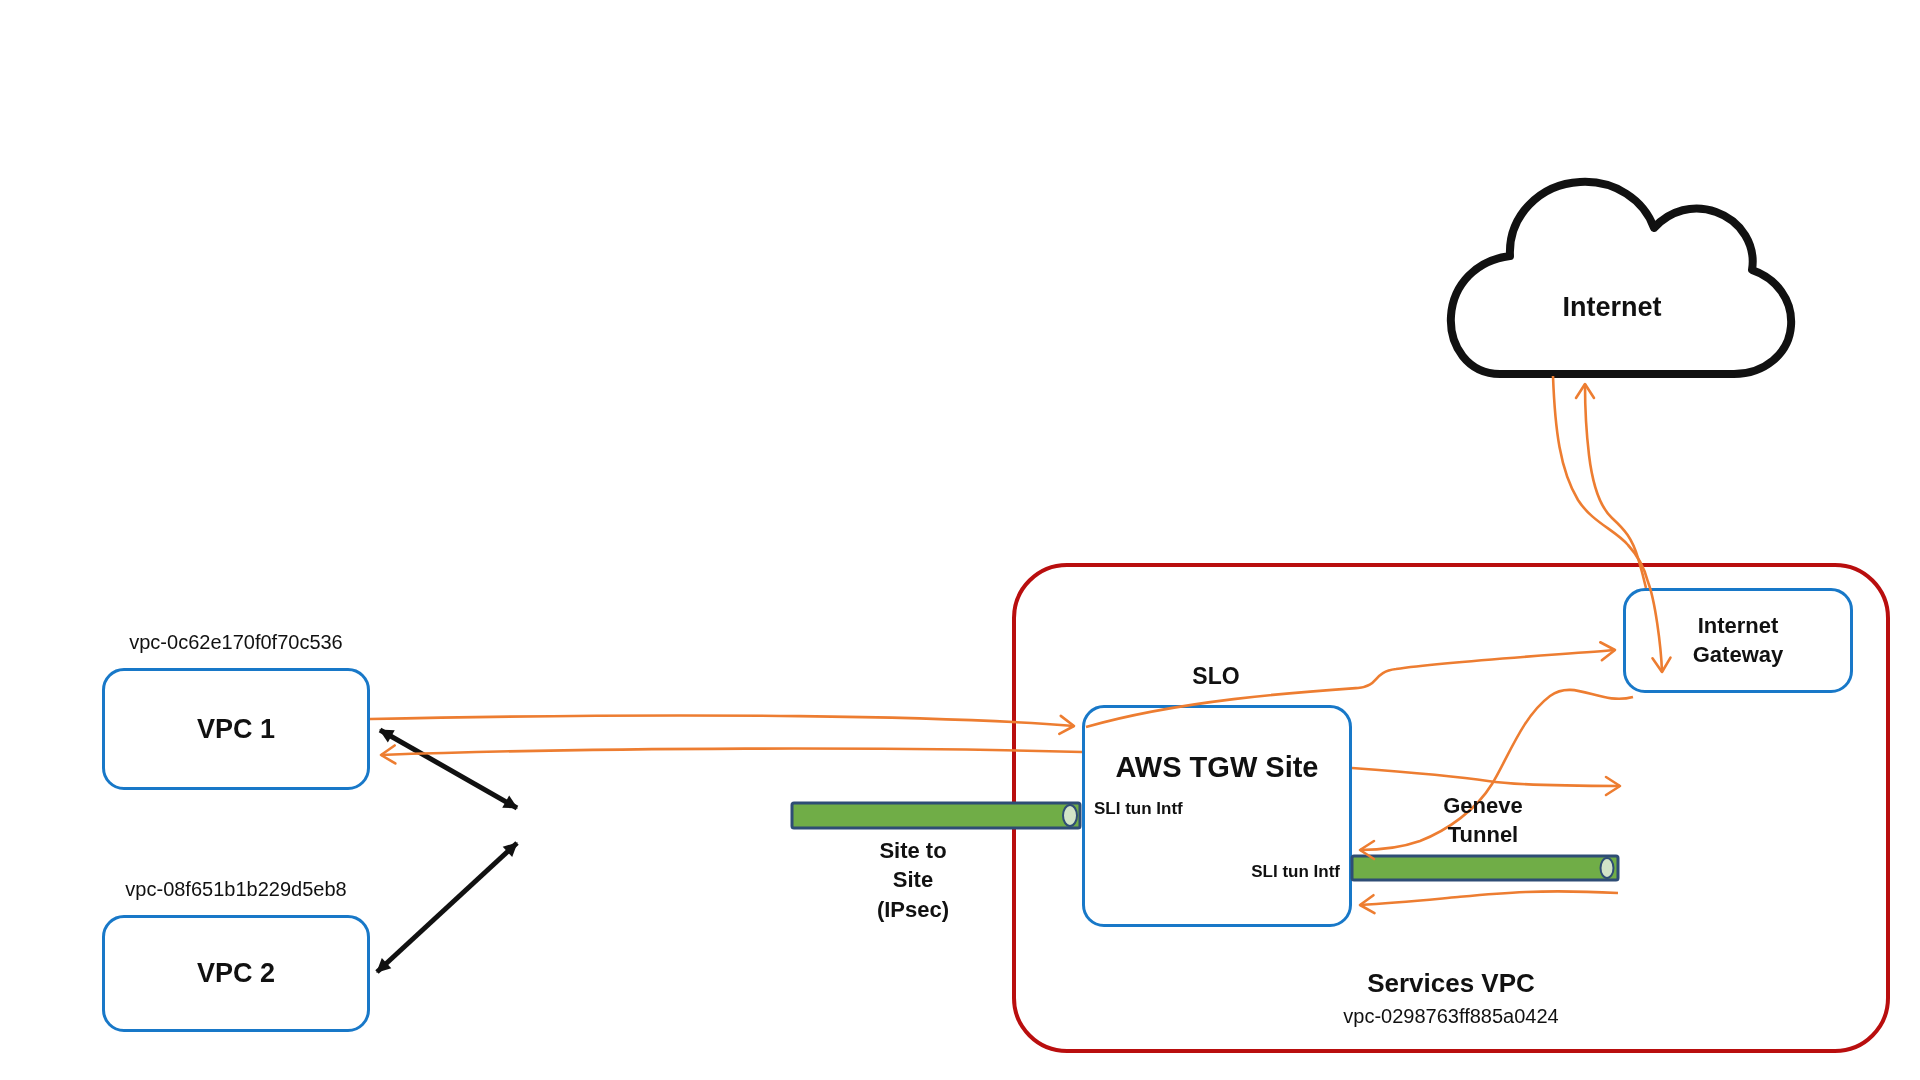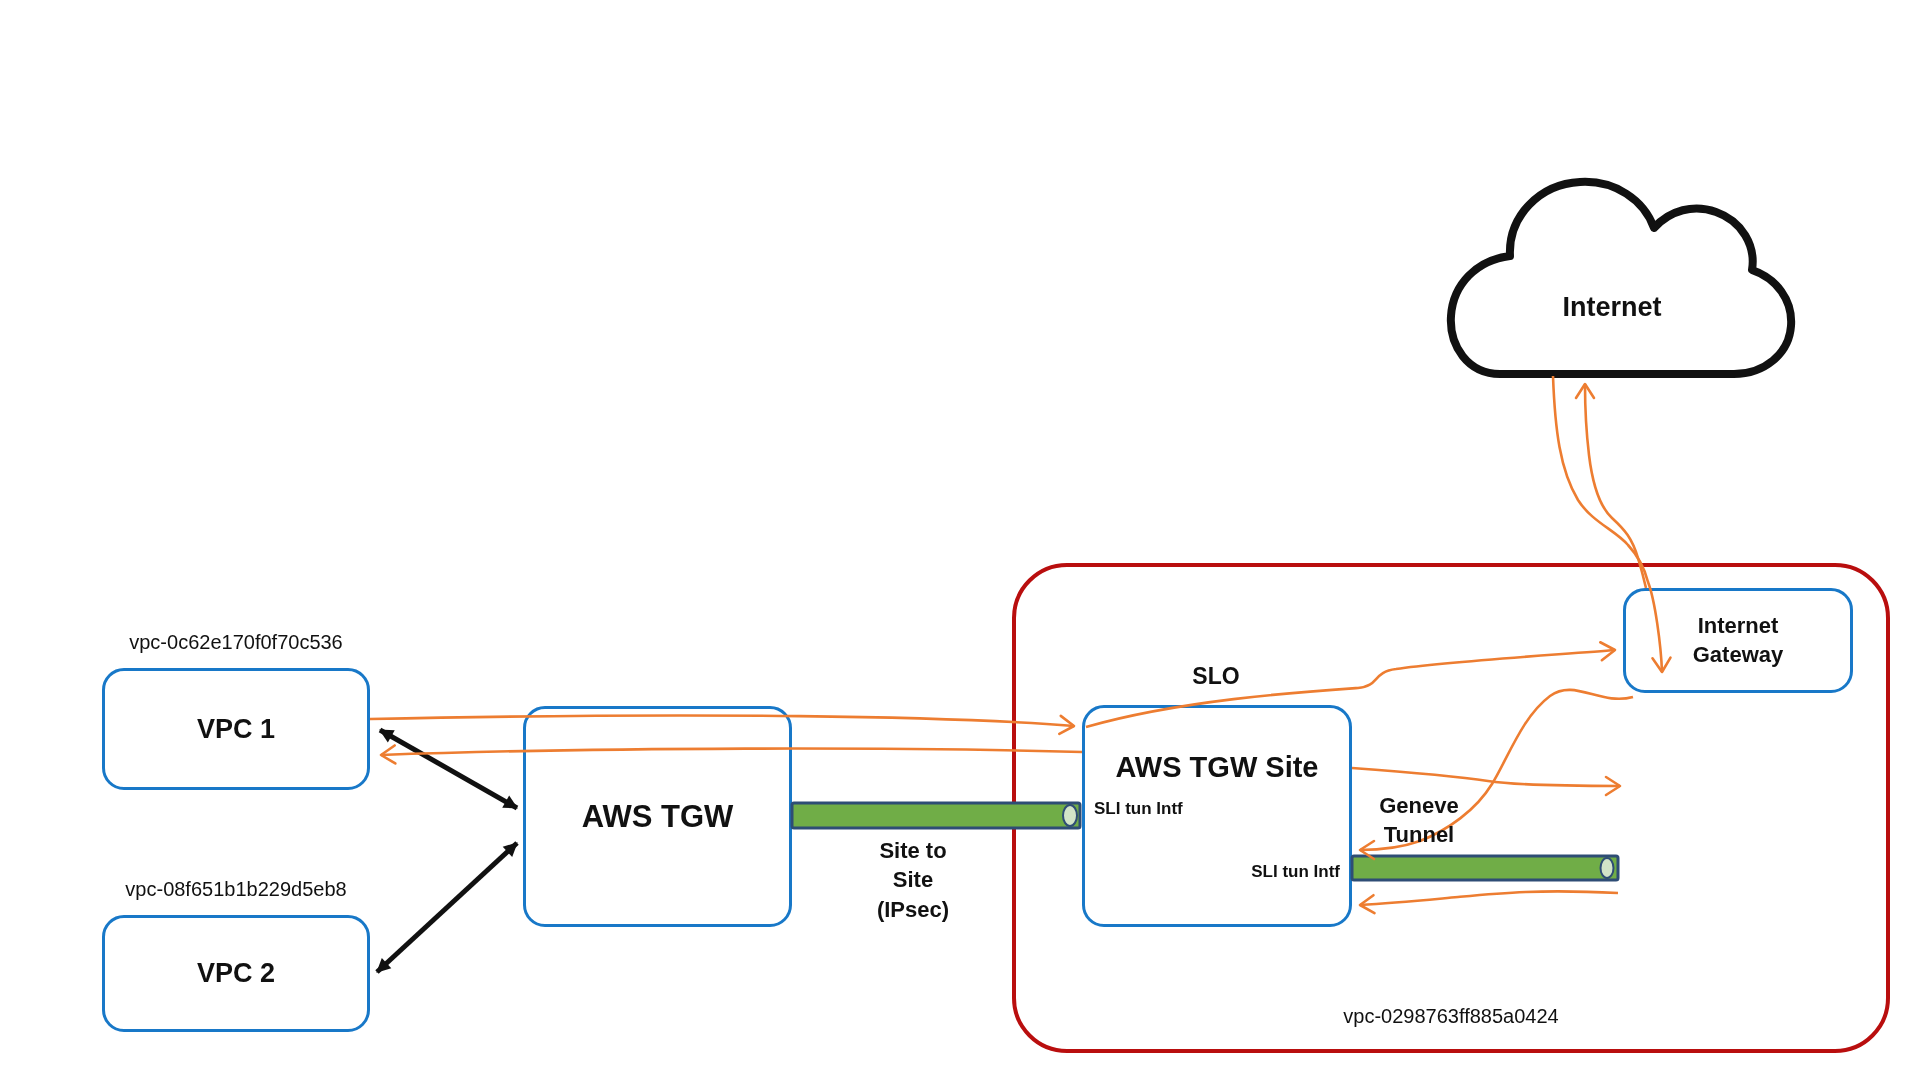--- a/index.html
+++ b/index.html
@@ -22,57 +22,55 @@
         box-sizing:border-box;border:4px solid var(--services-vpc-red,#B90E0E);
         border-radius:55px;z-index:0;}
   .lbl{position:absolute;z-index:10;color:#111;}
   #vpc1-id{left:102px;top:631px;width:268px;text-align:center;font-size:20px;}
   #vpc2-id{left:102px;top:878px;width:268px;text-align:center;font-size:20px;}
   #slo{left:1156px;top:663px;width:120px;text-align:center;font-weight:bold;font-size:23px;}
   #sli-top{left:1094px;top:799px;font-weight:bold;font-size:17px;}
   #sli-bottom{left:1180px;top:862px;width:160px;text-align:right;font-weight:bold;font-size:17px;}
   #ipsec-lbl{left:865px;top:836px;width:96px;text-align:center;font-weight:bold;
              font-size:22px;line-height:1.33;}
-  #geneve-lbl{left:1364px;top:792px;width:110px;text-align:center;font-weight:bold;
+  #geneve-lbl{left:1428px;top:792px;width:110px;text-align:center;font-weight:bold;
              font-size:22px;line-height:1.3;}
   #svpc-title{left:1301px;top:968px;width:300px;text-align:center;font-weight:bold;font-size:26px;}
   #svpc-id{left:1301px;top:1005px;width:300px;text-align:center;font-size:20px;}
   #cloud-lbl{left:1512px;top:292px;width:200px;text-align:center;font-weight:bold;font-size:27px;}
   svg.overlay{position:absolute;left:0;top:0;z-index:5;pointer-events:none;}
 </style>
 </head>
 <body>
 
 <div class="canvas">
 
   <div id="services-vpc"></div>
 
   <div class="node" id="vpc1">
     <span>VPC 1</span>
   </div>
   <div class="node" id="vpc2">
     <span>VPC 2</span>
   </div>
-  <div class="node" id="tgw">
-    <span>AWS TGW</span>
-  </div>
   <div class="node" id="igw">
     <span class="wrap">Internet Gateway</span>
   </div>
   <div class="node" id="site">
     <span>AWS TGW Site</span>
   </div>
 
   <div class="lbl" id="vpc1-id">vpc-0c62e170f0f70c536</div>
   <div class="lbl" id="vpc2-id">vpc-08f651b1b229d5eb8</div>
   <div class="lbl" id="slo">SLO</div>
   <div class="lbl" id="sli-top">SLI tun Intf</div>
   <div class="lbl" id="sli-bottom">SLI tun Intf</div>
   <div class="lbl" id="ipsec-lbl">Site to Site (IPsec)</div>
   <div class="lbl" id="geneve-lbl">Geneve Tunnel</div>
+  <div class="lbl" id="svpc-title">Services VPC</div>
   <div class="lbl" id="svpc-id">vpc-0298763ff885a0424</div>
   <div class="lbl" id="cloud-lbl">Internet</div>
 
   <svg class="overlay" width="1920" height="1080" viewBox="0 0 1920 1080">
     <defs>
       <marker id="mo" markerUnits="userSpaceOnUse" markerWidth="26" markerHeight="26" refX="19" refY="13" orient="auto">
         <path d="M5,4 L19,13 L5,22" fill="none" stroke="var(--flow-orange,#ED7D31)" stroke-width="2.6" stroke-linecap="round" stroke-linejoin="round"></path>
       </marker>
       <marker id="mb" markerUnits="userSpaceOnUse" markerWidth="20" markerHeight="20" refX="14" refY="8" orient="auto-start-reverse">
         <path d="M1,1 L15,8 L1,15 Z" fill="var(--arrow-black,#111111)"></path>

